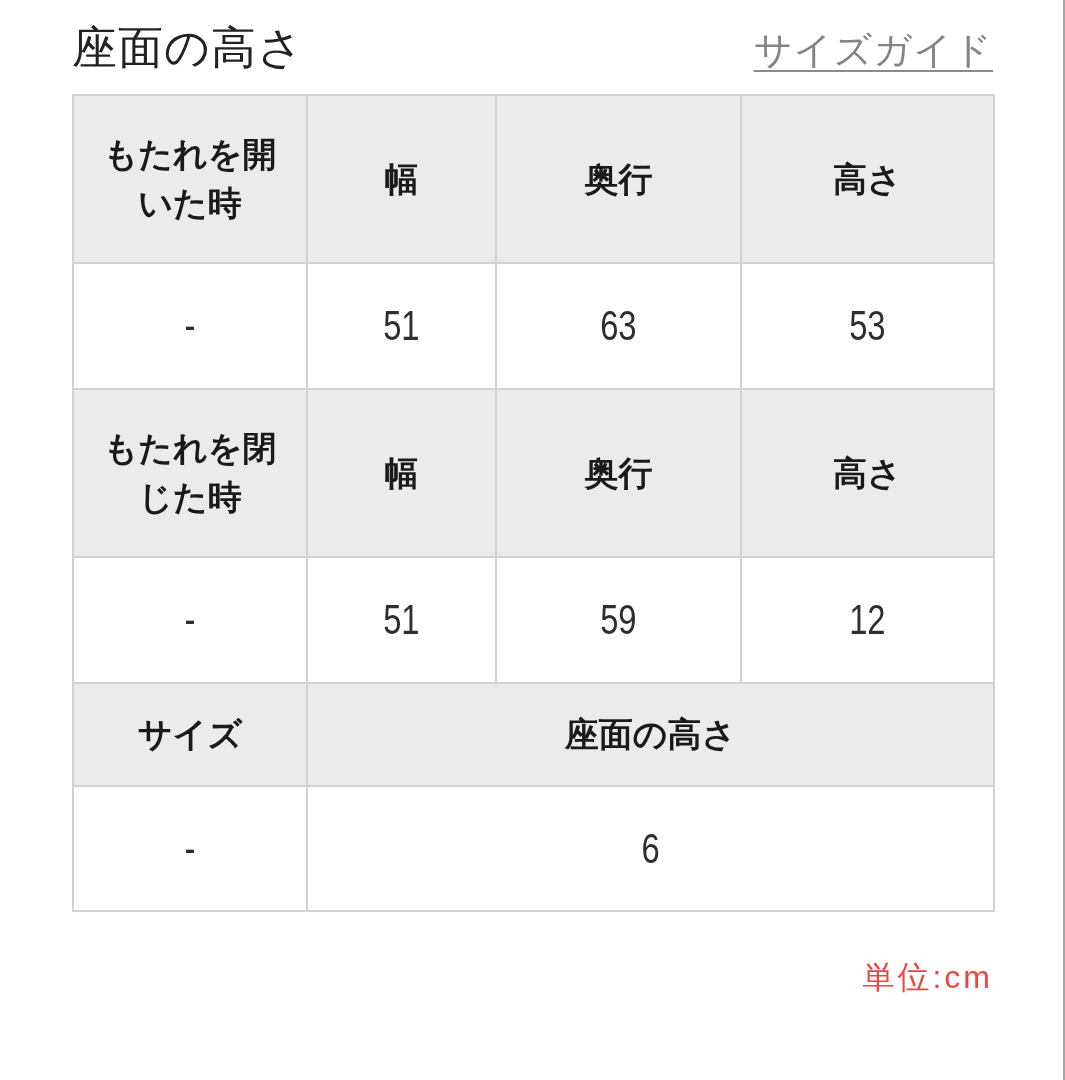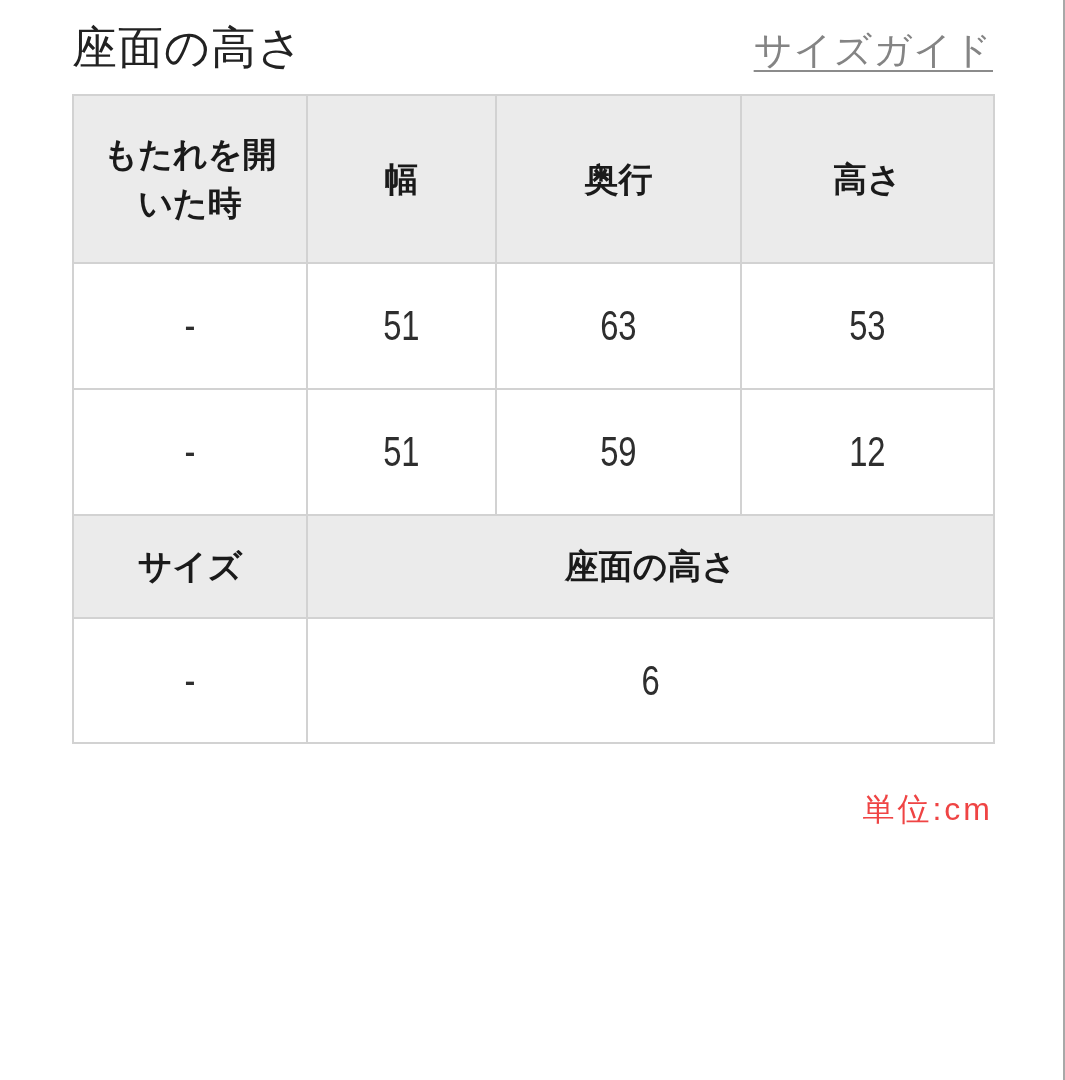--- a/index.html
+++ b/index.html
@@ -123,20 +123,26 @@
         <th>幅</th>
         <th>奥行</th>
         <th>高さ</th>
       </tr>
       <tr class="r-data">
         <td><span class="num">-</span></td>
         <td><span class="num">51</span></td>
         <td><span class="num">63</span></td>
         <td><span class="num">53</span></td>
       </tr>
+      <tr class="r-head2">
+        <th>もたれを閉じた時</th>
+        <th>幅</th>
+        <th>奥行</th>
+        <th>高さ</th>
+      </tr>
       <tr class="r-data">
         <td><span class="num">-</span></td>
         <td><span class="num">51</span></td>
         <td><span class="num">59</span></td>
         <td><span class="num">12</span></td>
       </tr>
       <tr class="r-head1">
         <th>サイズ</th>
         <th colspan="3">座面の高さ</th>
       </tr>

